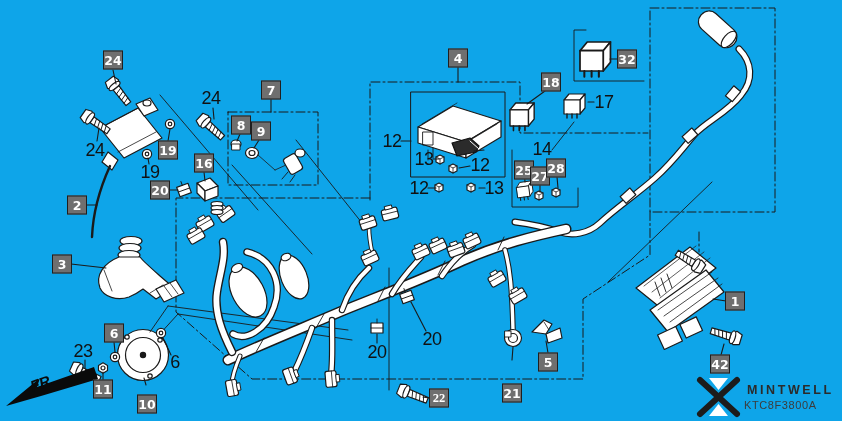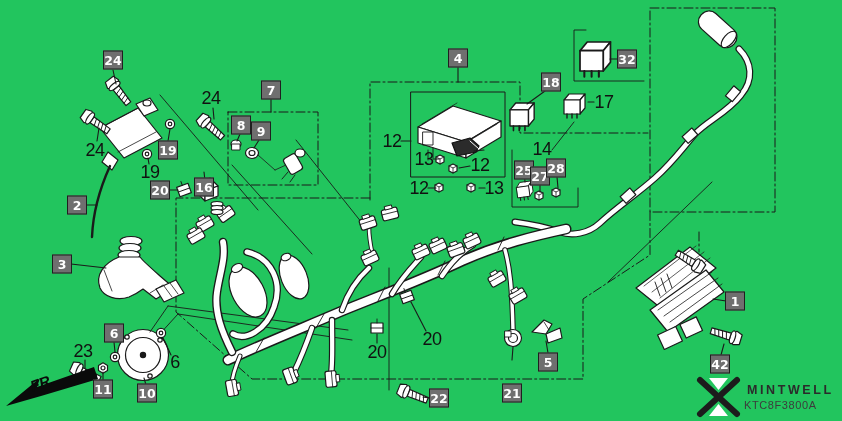--- a/index.html
+++ b/index.html
@@ -1,17 +1,17 @@
 <!DOCTYPE html>
 <html><head>
 <meta charset="utf-8">
 <style>
   html,body{margin:0;padding:0;background:#e8e8e8;}
   #stage{
-    position:relative;width:842px;height:421px;background:#22c55e;
+    position:relative;width:842px;height:421px;background:#0ea5e9;
     overflow:hidden;font-family:"Liberation Sans",sans-serif;
   }
   #art{position:absolute;left:0;top:0;}
   #callout-layer{position:absolute;left:0;top:0;width:100%;height:100%;pointer-events:none;}
   .callout-box{
     position:absolute;width:20px;height:19px;box-sizing:border-box;
     background:#6f6f6f;border:1px solid #1f1f1f;color:#fff;
     font:bold 12.5px "DejaVu Sans",sans-serif;
     display:flex;align-items:center;justify-content:center;
     transform:translate(-50%,-50%);pointer-events:auto;
@@ -331,35 +331,35 @@
         <polyline points="85,360 85,368" fill="none"></polyline>
         <polyline points="171,355 163,338" fill="none"></polyline>
       </g>
 </svg>
 
 <div id="callout-layer">
       <div class="callout-box" style="left: 113px; top: 60px;">24</div>
       <div class="callout-box" style="left: 77px; top: 205px;">2</div>
       <div class="callout-box" style="left: 62px; top: 264px;">3</div>
       <div class="callout-box" style="left: 168px; top: 150px;">19</div>
-      <div class="callout-box" style="left: 204px; top: 163px; margin-top: 24px;">16</div>
+      <div class="callout-box" style="left: 204px; top: 163px;">16</div>
       <div class="callout-box" style="left: 160px; top: 190px;">20</div>
       <div class="callout-box" style="left: 271px; top: 90px;">7</div>
       <div class="callout-box" style="left: 241px; top: 125px;">8</div>
       <div class="callout-box" style="left: 261px; top: 131px;">9</div>
       <div class="callout-box" style="left: 458px; top: 58px;">4</div>
       <div class="callout-box" style="left: 551px; top: 82px;">18</div>
       <div class="callout-box" style="left: 627px; top: 59px;">32</div>
       <div class="callout-box" style="left: 524px; top: 170px;">25</div>
       <div class="callout-box" style="left: 540px; top: 176px;">27</div>
       <div class="callout-box" style="left: 556px; top: 168px;">28</div>
       <div class="callout-box" style="left: 114px; top: 333px;">6</div>
       <div class="callout-box" style="left: 103px; top: 389px;">11</div>
-      <div class="callout-box" style="left: 147px; top: 393px;">10</div>
-      <div class="callout-box" style="left: 439px; top: 398px;">22</div>
+      <div class="callout-box" style="left: 147px; top: 404px;">10</div>
+      <div class="callout-box" style="left: 439px; top: 398px; font-family: Liberation Serif, serif;">22</div>
       <div class="callout-box" style="left: 512px; top: 369px; margin-top: 24px;">21</div>
       <div class="callout-box" style="left: 548px; top: 362px;">5</div>
       <div class="callout-box" style="left: 735px; top: 301px;">1</div>
       <div class="callout-box" style="left: 720px; top: 364px;">42</div>
       <div class="callout-plain" style="left: 95px; top: 150px;">24</div>
       <div class="callout-plain" style="left: 211px; top: 98px;">24</div>
       <div class="callout-plain" style="left: 150px; top: 172px;">19</div>
       <div class="callout-plain" style="left: 392px; top: 141px;">12</div>
       <div class="callout-plain" style="left: 424px; top: 159px;">13</div>
       <div class="callout-plain" style="left: 494px; top: 149px; margin-left: 48px;">14</div>

